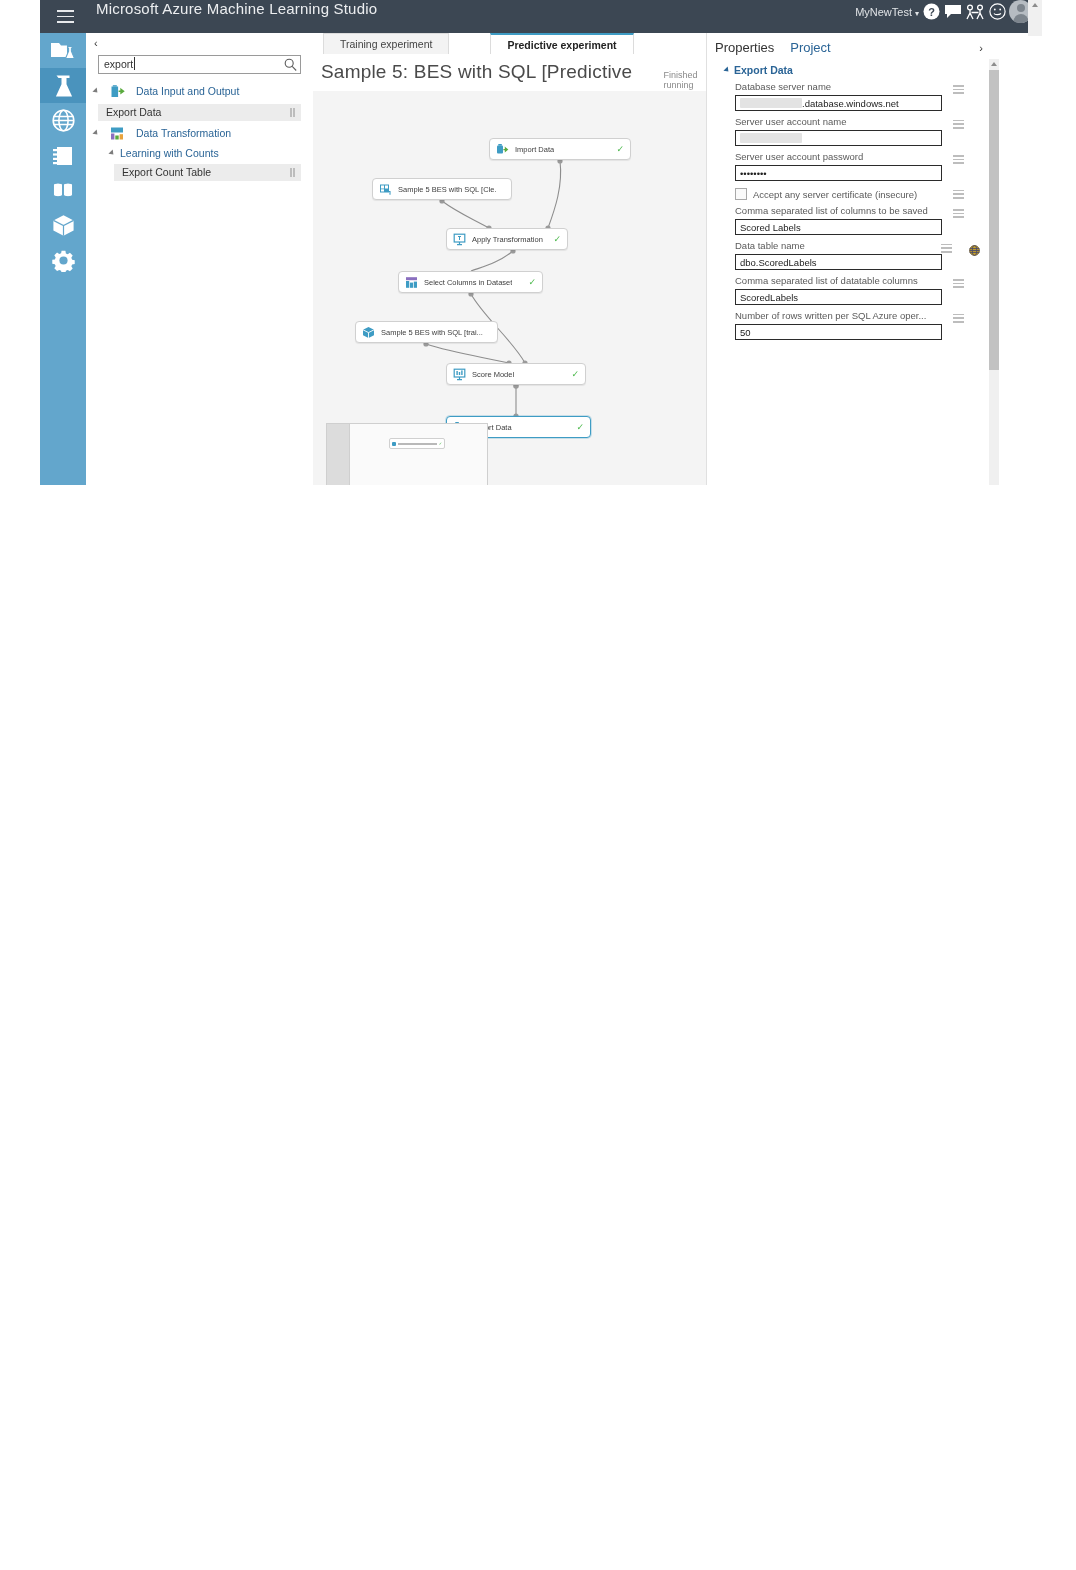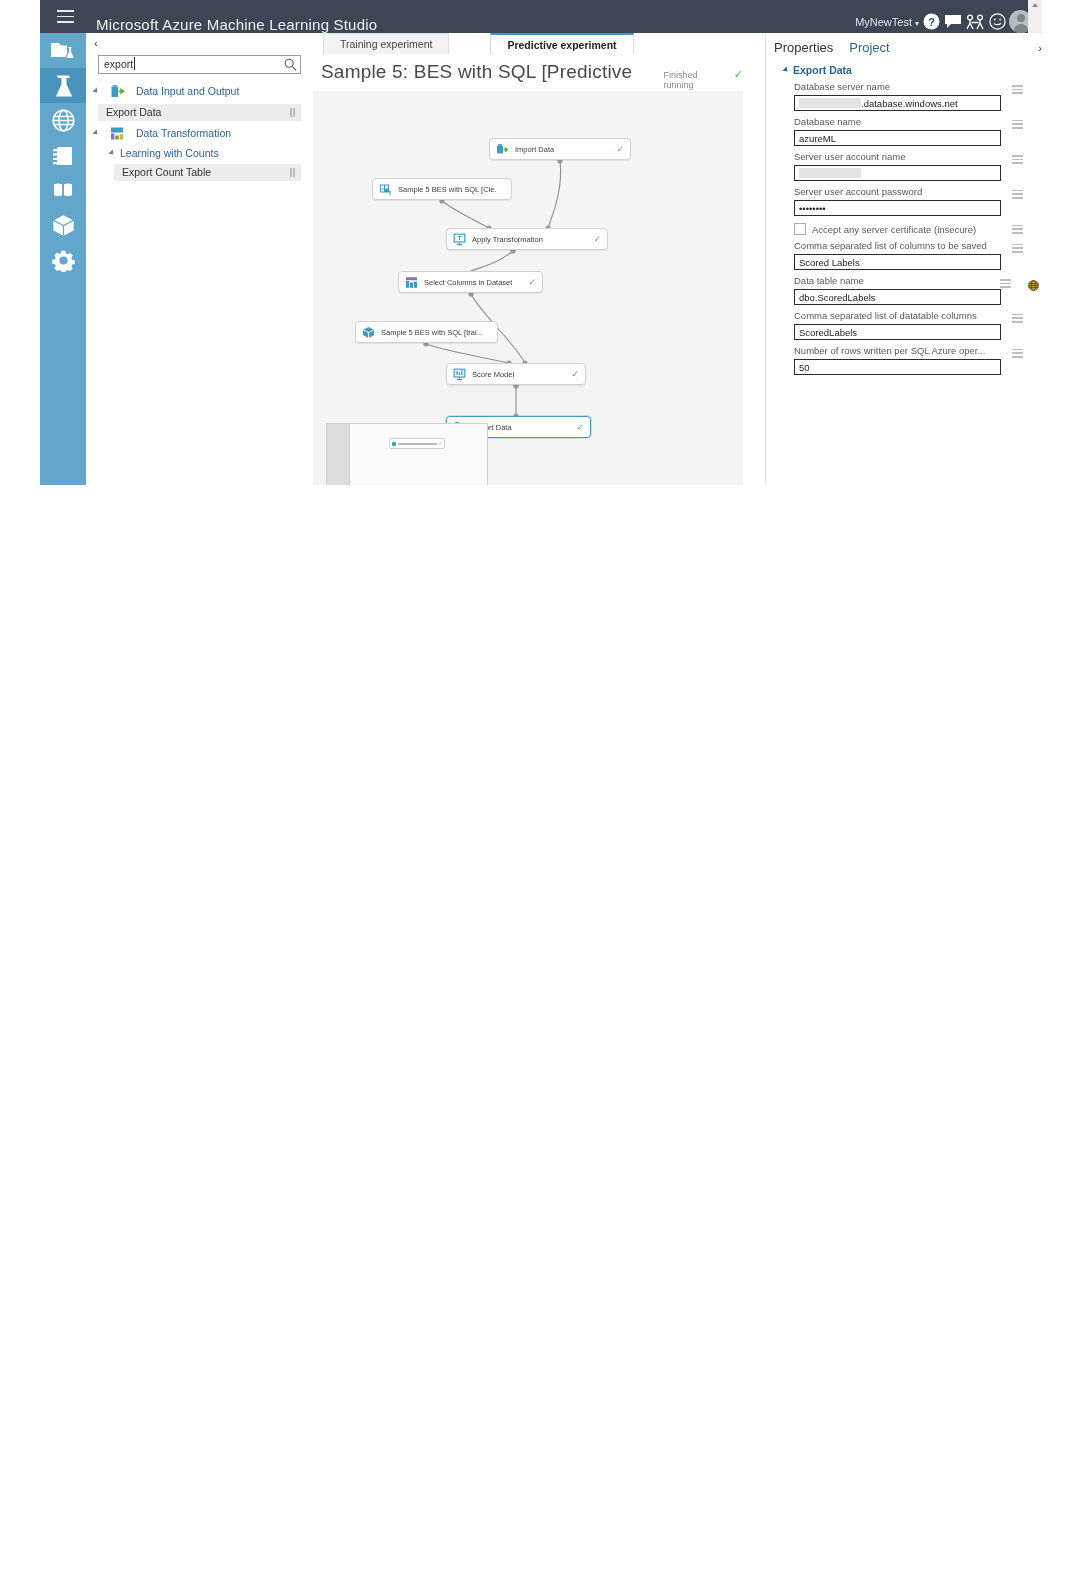--- a/index.html
+++ b/index.html
@@ -13,21 +13,21 @@
     position: absolute; left: 40px; top: 0;
     width: 1002px; height: 485px;
     background: #ffffff;
     overflow: hidden;
   }
 
   
   .topbar {
     position: absolute; left: 0; top: 0; width: 1002px; height: 33px;
     background: #3c4753;
-    display: flex; align-items: flex-end;
+    display: flex; align-items: flex-start;
   }
   .hamburger {
     width: 34px; height: 33px; display: flex; flex-direction: column;
     justify-content: center; align-items: center; gap: 4px; cursor: pointer;
     margin-left: 8px;
   }
   .hamburger span { display:block; width: 17px; height: 1.6px; background: #e8eaec; }
   .app-title {
     color: #eceef0; font-size: 15px; margin-left: 14px; letter-spacing: .2px;
     font-weight: 400;
@@ -175,21 +175,21 @@
     position:absolute; left: 62px; top: 14px; width: 50px; height: 9px;
     background:#fff; border:1px solid #d0d0d0; border-radius:2px;
     display:flex; align-items:center; padding: 0 2px; gap:2px;
   }
   .minimap-node .mm-ic { width:4px;height:4px;background:#3e9cc4;border-radius:1px;flex:none; }
   .minimap-node .mm-tx { height:2px; background:#b9b9b9; flex:1; }
   .minimap-node .mm-ck { color:#49b849; font-size:4px; }
 
   
   .props {
-    position: absolute; left: 725px; top: 33px; width: 299px; height: 452px;
+    position: absolute; left: 666px; top: 33px; width: 299px; height: 452px;
     background: #fff; border-left: 1px solid #e0e0e0; box-sizing: border-box;
   }
   .props-head {
     display: flex; align-items: center; gap: 16px; padding: 7px 0 4px 8px;
   }
   .props-tab { font-size: 13px; color: #2a6496; cursor: pointer; }
   .props-tab.active { color: #333; }
   .collapse-right {
     margin-left: auto; margin-right: 22px; font-size: 11px; color: #333; cursor: pointer;
   }
@@ -465,21 +465,21 @@
             <rect x="2" y="2.5" width="3" height="3" fill="#fff"></rect>
             <rect x="6" y="2.5" width="3" height="3" fill="#fff"></rect>
             <rect x="2" y="6.3" width="3" height="2.2" fill="#fff"></rect>
             <path d="M7.5 8.5l3.5 0 0 3.2" stroke="#3e9cc4" stroke-width="1.1" fill="none"></path>
           </svg>
         </span>
         <span class="n-label">Sample 5 BES with SQL [Cle...</span>
         <span class="n-check"></span>
       </div>
 
-      <div class="node" style="left:133px;top:137px;width:162px;">
+      <div class="node" style="left:133px;top:137px;width:122px;">
         <span class="n-icon">
           <svg width="13" height="13" viewBox="0 0 13 13">
             <rect x="1.2" y="1.2" width="10.6" height="7.8" fill="none" stroke="#3e9cc4" stroke-width="1.2"></rect>
             <path d="M5 3h3v1H7v3H6V4H5z" fill="#3e9cc4"></path>
             <path d="M6.5 9v2.4M4 11.6h5" stroke="#3e9cc4" stroke-width="1.2"></path>
           </svg>
         </span>
         <span class="n-label">Apply Transformation</span>
         <span class="n-check">✓</span>
       </div>
@@ -561,25 +561,20 @@
 
       <div class="field">
         <span class="field-label">Database server name</span>
         <span class="param-icon" style="top:9px;"></span>
         <div class="field-input">
           <span class="redact"></span>
             <span>.database.windows.net</span>
         </div>
       </div>
 
-      <div class="field">
-        <span class="field-label">Database name</span>
-        <span class="param-icon" style="top:9px;"></span>
-        <div class="field-input">azureML</div>
-      </div>
 
       <div class="field">
         <span class="field-label">Server user account name</span>
         <span class="param-icon" style="top:9px;"></span>
         <div class="field-input">
           <span class="redact"></span>
         </div>
       </div>
 
       <div class="field">

